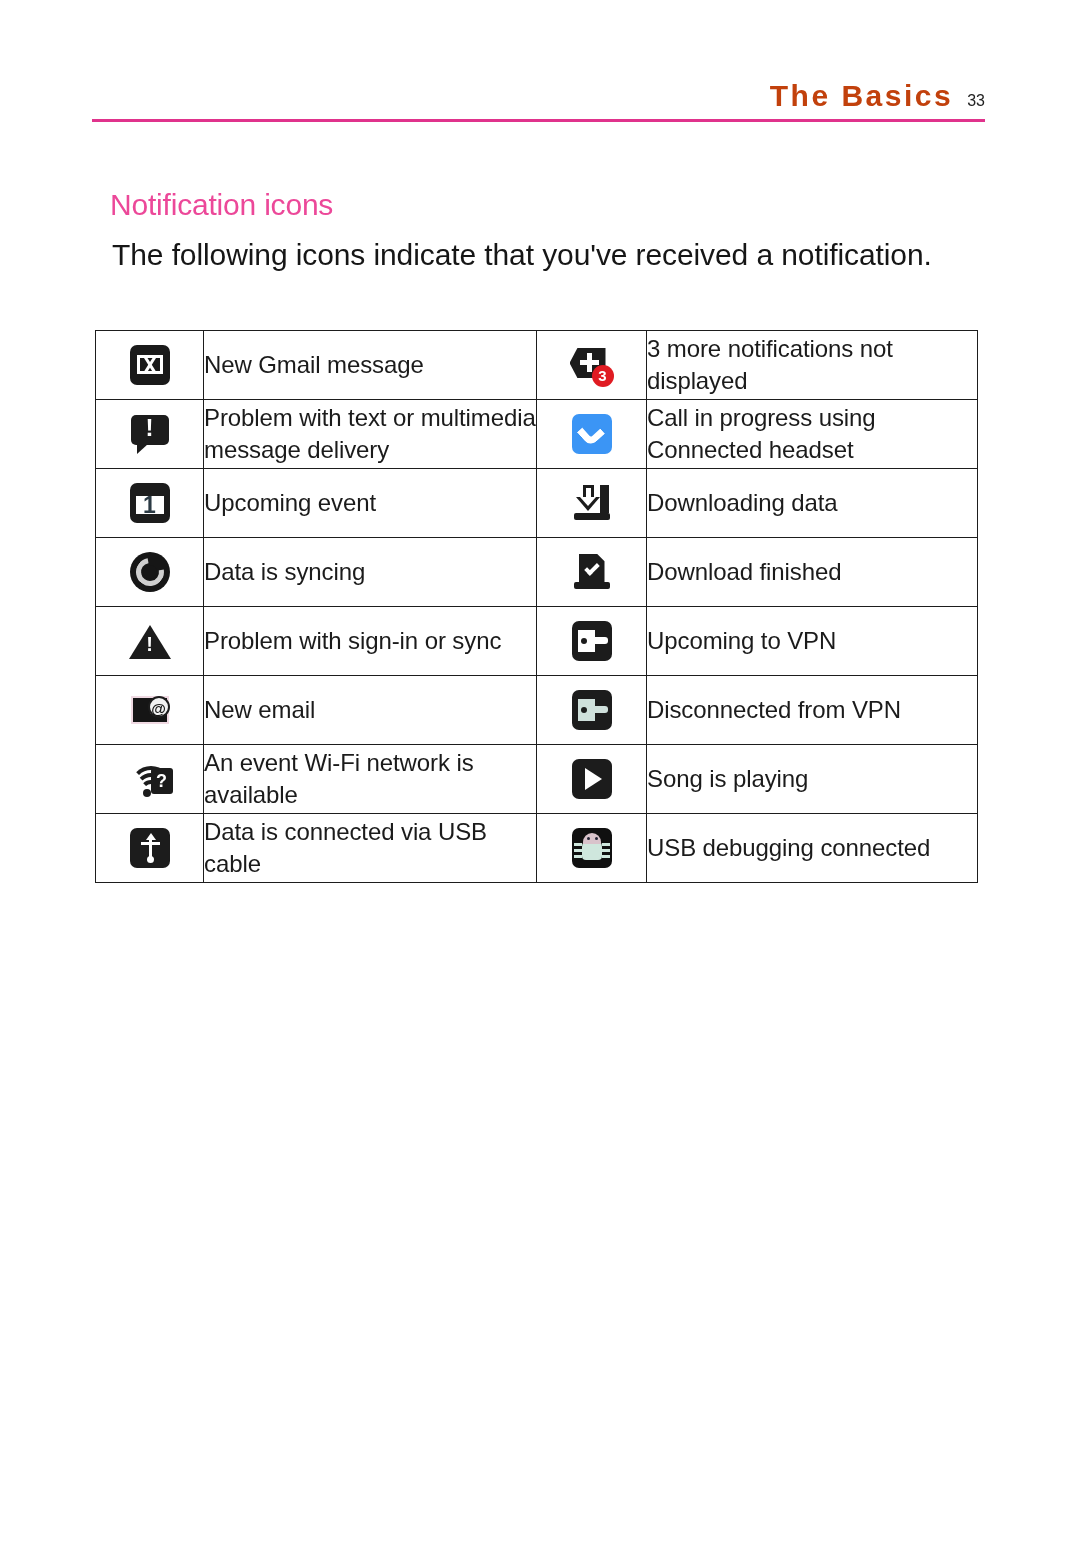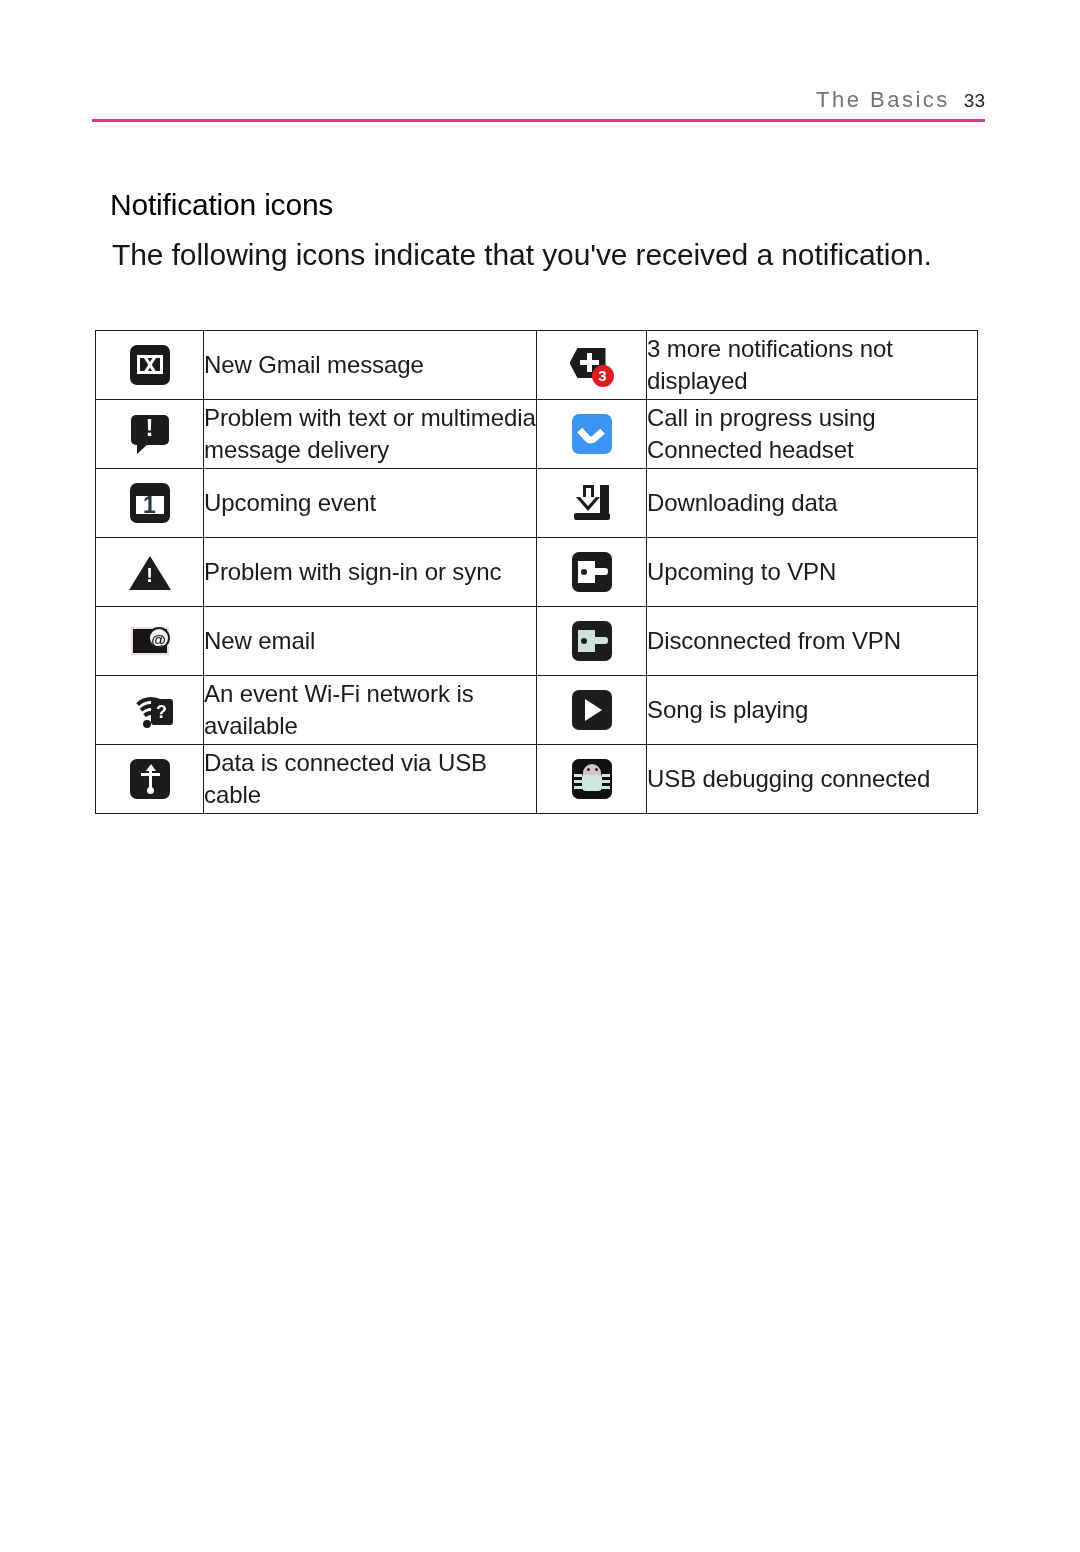--- a/index.html
+++ b/index.html
@@ -28,39 +28,39 @@
   }
   .header-inner {
     position: absolute;
     right: 0;
     bottom: 6px;
     display: flex;
     align-items: baseline;
     gap: 14px;
   }
   .header-title {
-    font-size: 22px;
-    font-weight: normal;
+    font-size: 30px;
+    font-weight: bold;
     letter-spacing: 2.5px;
-    color: #737373;
+    color: #c2410c;
     white-space: nowrap;
   }
   .header-page-num {
-    font-size: 19px;
+    font-size: 16px;
     color: #222222;
     font-weight: normal;
   }
 
   
   .section-heading {
     position: absolute;
     left: 110px;
     top: 163px;
     font-size: 30px;
-    color: #000000;
+    color: #ec4899;
     font-weight: normal;
     letter-spacing: -0.2px;
   }
   .intro-text {
     position: absolute;
     left: 112px;
     top: 208px;
     font-size: 30px;
     color: #161616;
     letter-spacing: -0.1px;
@@ -704,20 +704,34 @@
     <td class="cell-text">Upcoming event</td>
     <td class="cell-icon">
       <span class="ic tray down">
         <span class="panel"></span><span class="head"></span>
         <span class="stem"></span><span class="head2"></span><span class="shelf"></span>
       </span>
     </td>
     <td class="cell-text">Downloading data</td>
   </tr>
 
+  <tr>
+    <td class="cell-icon">
+      <span class="ic sync">
+        <span class="ring"></span><span class="ring2"></span><span class="hole"></span>
+      </span>
+    </td>
+    <td class="cell-text">Data is syncing</td>
+    <td class="cell-icon">
+      <span class="ic dlfin">
+        <span class="doc"></span><span class="check"></span><span class="shelf"></span>
+      </span>
+    </td>
+    <td class="cell-text">Download finished</td>
+  </tr>
 
   <tr>
     <td class="cell-icon">
       <span class="ic warn">
         <span class="tri"></span><span class="bang">!</span>
       </span>
     </td>
     <td class="cell-text">Problem with sign-in or sync</td>
     <td class="cell-icon">
       <span class="ic vpn">

